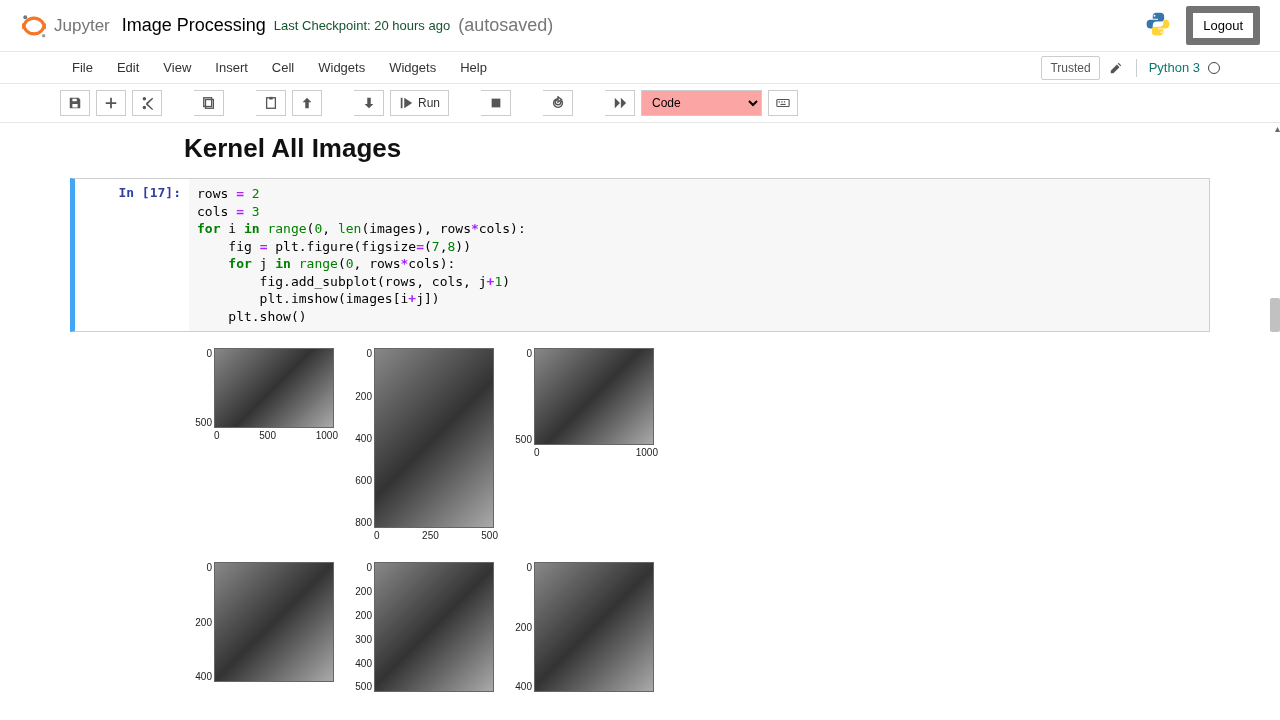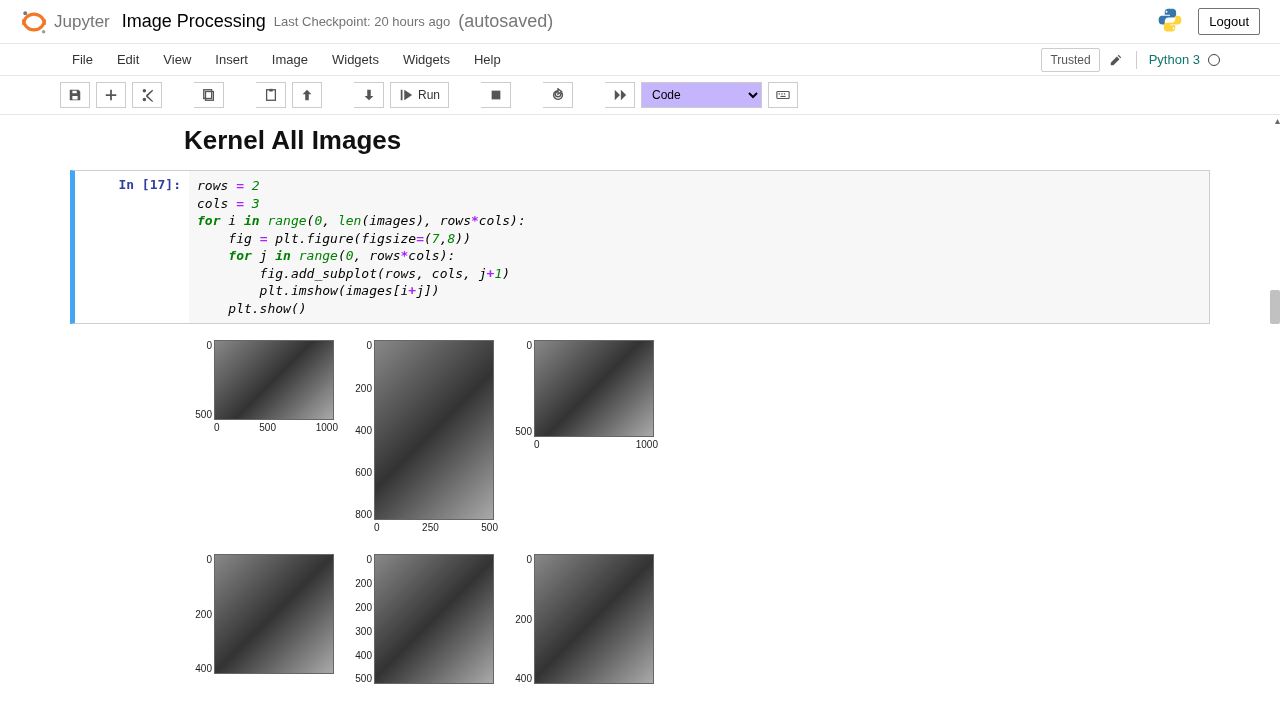--- a/index.html
+++ b/index.html
@@ -2,52 +2,52 @@
 <html><head>
 <meta charset="utf-8">
 <style>
   * { box-sizing: border-box; margin: 0; padding: 0; }
   body { font-family: "Helvetica Neue", Helvetica, Arial, sans-serif; font-size: 13px; color: #000; background: #fff; width: 1280px; height: 720px; overflow: hidden; }
   
   #header { border-bottom: 1px solid #e7e7e7; padding: 6px 20px 6px 20px; display: flex; align-items: center; }
   #logo { display: flex; align-items: center; font-family: "Helvetica Neue", Arial, sans-serif; font-size: 17px; color: #757575; }
   #logo svg { width: 28px; height: 28px; margin-right: 6px; }
   #notebook-name { font-size: 18px; color: #000; margin-left: 12px; }
-  #checkpoint { font-size: 13px; color: #737373; margin-left: 8px; }
+  #checkpoint { font-size: 13px; color: #14532d; margin-left: 8px; }
   #autosave { font-size: 18px; color: #777; margin-left: 8px; }
   #header-right { margin-left: auto; display: flex; align-items: center; gap: 14px; }
-  button.logout { border: 1px solid #737373; background: #fff; padding: 5px 10px; border-radius: 2px; font-size: 13px; cursor: pointer; }
+  button.logout { border: 7px solid #737373; background: #fff; padding: 5px 10px; border-radius: 2px; font-size: 13px; cursor: pointer; }
   
   #menubar { display: flex; align-items: center; padding: 0 60px; border-bottom: 1px solid #e7e7e7; height: 32px; }
   #menus { display: flex; gap: 0; }
   .menu-item { padding: 6px 12px; font-size: 13px; color: #333; cursor: pointer; }
   #menubar-right { margin-left: auto; display: flex; align-items: center; gap: 8px; }
   .trusted { border: 1px solid #ccc; border-radius: 2px; padding: 4px 8px; color: #555; font-size: 12px; }
   .kernel-name { font-size: 13px; color: #0f766e; }
   .kernel-ind { width: 12px; height: 12px; border: 1.5px solid #444; border-radius: 50%; display: inline-block; }
   .sep { width: 1px; height: 18px; background: #ccc; margin: 0 4px; }
   .icon-btn-plain { width: 16px; height: 16px; display: inline-flex; align-items: center; justify-content: center; color: #555; }
   
   #toolbar { display: flex; align-items: center; padding: 6px 60px; border-bottom: 1px solid #e7e7e7; gap: 0; }
   .btn-group { display: inline-flex; margin-right: 6px; gap: 32px; }
   .tb-btn { border: 1px solid #ccc; background: #fff; padding: 0; width: 30px; height: 26px; display: inline-flex; align-items: center; justify-content: center; font-size: 12px; color: #333; cursor: pointer; }
   .btn-group .tb-btn + .tb-btn { border-left: none; }
   .tb-btn.wide { width: auto; padding: 0 8px; gap: 5px; }
-  select.cell-type { height: 26px; border: 1px solid #ccc; background: #c4b5fd; padding: 0 6px; font-size: 12px; min-width: 100px; }
+  select.cell-type { height: 26px; border: 1px solid #ccc; background: #fca5a5; padding: 0 6px; font-size: 12px; min-width: 100px; }
   
   #notebook-container { background: #fff; padding: 10px 0 0 0; height: calc(720px - 30px - 32px - 40px); overflow: hidden; position: relative; }
   .scroll-indicator { position: absolute; right: 0; top: 175px; width: 10px; height: 34px; background: #c1c1c1; border-radius: 2px; }
   .scroll-arrow { position: absolute; right: 0; font-size: 10px; color: #666; }
   .scroll-arrow.up { top: 0; }
   #notebook { width: 1140px; margin: 0 auto; }
   .text-cell { margin: 0 0 14px 0; padding-left: 114px; }
   .text-cell h2 { font-size: 26px; font-weight: 700; color: #111; }
   .code-cell { display: flex; border: 1px solid #cfcfcf; border-left: 5px solid #42A5F5; background: #fff; }
   .prompt { width: 114px; text-align: right; padding: 6px 8px 6px 0; font-family: "DejaVu Sans Mono", Menlo, Consolas, monospace; font-size: 13px; color: #303F9F; flex-shrink: 0; font-weight: bold; }
-  .input-area { flex: 1; background: #f7f7f7; padding: 6px 8px; font-family: "DejaVu Sans Mono", Menlo, Consolas, monospace; font-size: 13px; line-height: 1.35; white-space: pre; font-style: italic; }
+  .input-area { flex: 1; background: #f7f7f7; padding: 6px 8px; font-family: "DejaVu Sans Mono", Menlo, Consolas, monospace; font-size: 13px; line-height: 1.35; white-space: pre; }
   .cm-keyword { color: #008000; font-weight: bold; }
   .cm-op { color: #AA22FF; font-weight: bold; }
   .cm-num { color: #008000; }
   .cm-builtin { color: #008000; }
   .output-area { padding: 6px 0 0 114px; }
   .grid { display: grid; grid-template-columns: 160px 160px 160px; gap: 0; }
   .subplot { position: relative; }
   .axis-ticks { position: absolute; font-size: 10px; color: #222; }
   .yticks { left: 4px; top: 0; display: flex; flex-direction: column; justify-content: space-between; }
   .yticks span { display:block; text-align: right; width: 24px; }
@@ -86,21 +86,21 @@
     <button class="logout">Logout</button>
   </div>
 </div>
 
 <div id="menubar">
   <div id="menus">
     <div class="menu-item">File</div>
     <div class="menu-item">Edit</div>
     <div class="menu-item">View</div>
     <div class="menu-item">Insert</div>
-    <div class="menu-item">Image</div>
+    <div class="menu-item">Cell</div>
     <div class="menu-item">Widgets</div>
     <div class="menu-item">Widgets</div>
     <div class="menu-item">Help</div>
   </div>
   <div id="menubar-right">
     <span class="trusted">Trusted</span>
     <span class="icon-btn-plain">
       <svg class="toolbar-icon" viewBox="0 0 16 16">
           <path d="M2 11l7-7 3 3-7 7H2v-3z M10 3l1-1 3 3-1 1-3-3z" fill="#555"></path>
         </svg>

